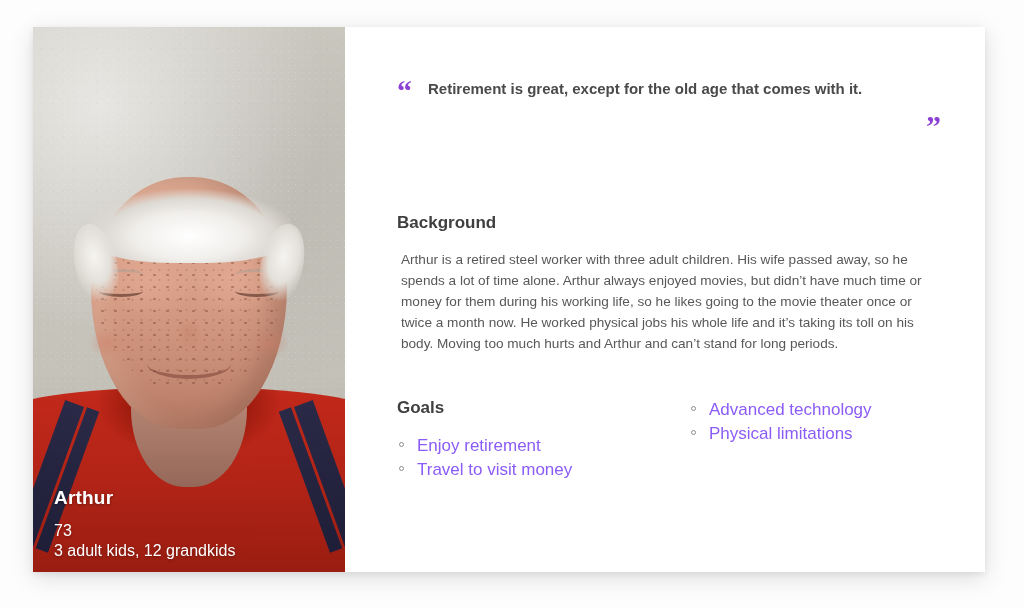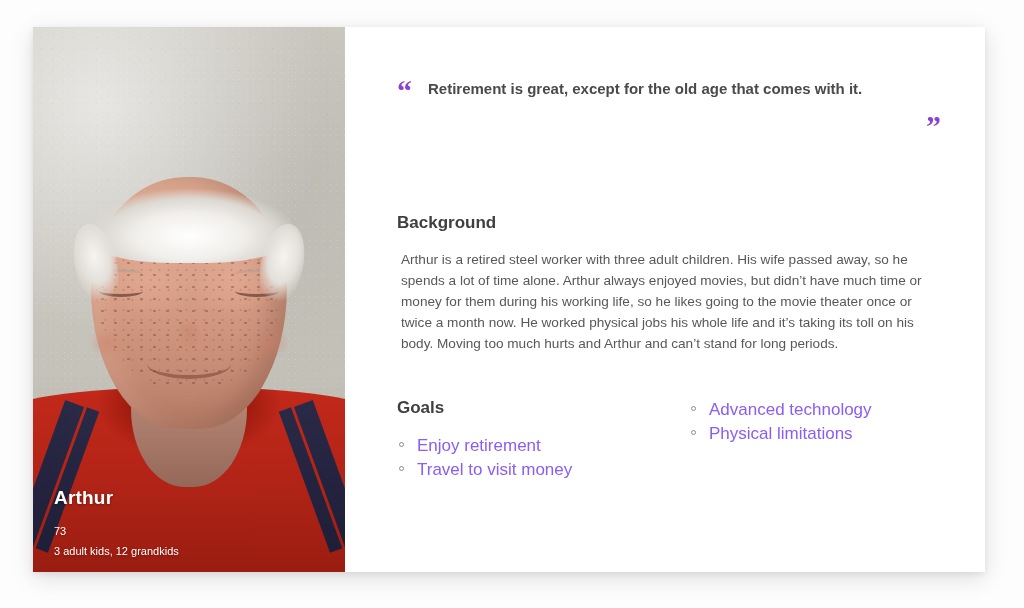--- a/index.html
+++ b/index.html
@@ -204,21 +204,21 @@
   .persona-name {
     color: #ffffff;
     font-size: 19px;
     font-weight: bold;
     letter-spacing: 0.2px;
     margin: 0 0 12px 0;
     text-shadow: 0 1px 3px rgba(0,0,0,0.35);
   }
   .persona-meta {
     color: #ffffff;
-    font-size: 11px;
+    font-size: 16px;
     line-height: 20px;
     text-shadow: 0 1px 3px rgba(0,0,0,0.3);
   }
 
   
   .content-panel {
     flex: 1 1 auto;
     padding: 48px 44px 30px 52px;
     box-sizing: border-box;
     position: relative;

